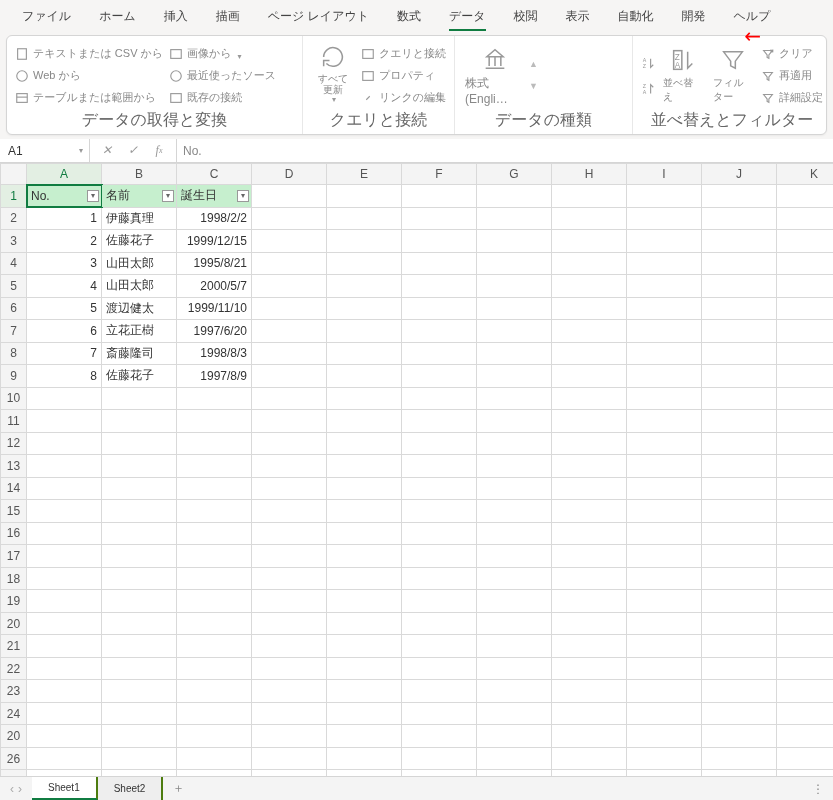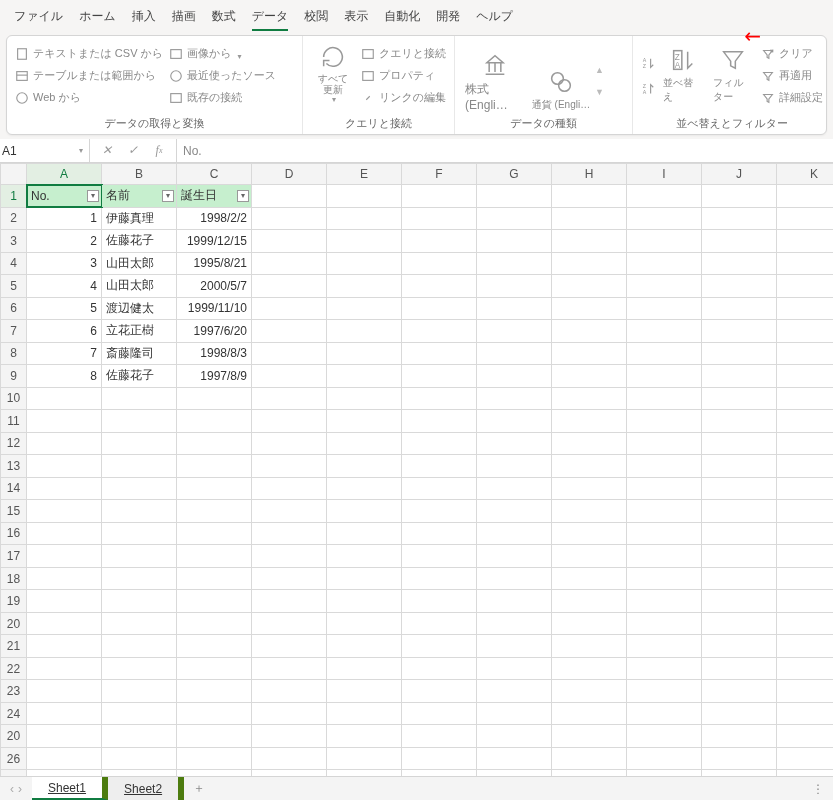--- a/index.html
+++ b/index.html
@@ -8,22 +8,22 @@
       font-size: 12px;
       color: #333;
       background: #f6f5f4;
       width: 833px;
       height: 800px;
       overflow: hidden;
       position: relative;
     }
     .menu-bar {
       display: flex;
-      gap: 0;
-      padding: 4px 6px 0 6px;
+      gap: 12px;
+      padding: 4px 6px 0 14px;
       background: #f6f5f4;
     }
     .menu-item {
       padding: 4px 8px 6px 8px;
       cursor: pointer;
       font-size: 12px;
       color: #444;
       position: relative;
     }
     .menu-item.active {
@@ -51,21 +51,21 @@
       display: flex;
       flex-direction: column;
       justify-content: space-between;
       padding: 4px 8px 3px;
       border-right: 1px solid #e8e8e8;
       position: relative;
     }
     .ribbon-group:last-child { border-right: none; }
     .ribbon-group .group-label {
       text-align: center;
-      font-size: 11px;
+      font-size: 16px;
       color: #666;
       padding-top: 2px;
     }
     .ribbon-content {
       display: flex;
       align-items: flex-start;
       gap: 6px;
       flex: 1;
       color: #888;
     }
@@ -122,21 +122,21 @@
       height: 24px;
       background: #fff;
       border-bottom: 1px solid #d5d5d5;
     }
     .name-box {
       width: 90px;
       border-right: 1px solid #d5d5d5;
       height: 100%;
       display: flex;
       align-items: center;
-      padding: 0 6px 0 2px;
+      padding: 0 6px 0 8px;
       font-size: 12px;
       color: #333;
       justify-content: space-between;
     }
     .name-box::after { content:'▾'; font-size:8px; color:#999; }
     .fx-btn {
       width: 18px;
       height: 18px;
       display: flex;
       align-items: center;
@@ -233,25 +233,24 @@
       align-items: center;
       gap: 4px;
       padding: 0 10px;
       color: #aaa;
     }
     .tab-nav span{cursor:pointer;}
     .sheet-tab {
       padding: 0 16px;
       display: flex;
       align-items:center;
-      border-right: 6px solid #4d7c0f;
+      border-right: 2px solid #4d7c0f;
       background: #eee;
       cursor: pointer;
-      font-size: 12px;
-      text-decoration: underline;
+      font-size: 10px;
     }
     .sheet-tab.active {
       background:#fff;
       border-bottom: 2px solid #107c41;
     }
     .tab-add {
       width: 30px;
       display:flex;
       align-items:center;
       justify-content:center;
@@ -269,20 +268,21 @@
     }
   </style>
 </head>
 <body>
 
 <div class="menu-bar" id="menuBar">
     <div class="menu-item">ファイル</div>
     <div class="menu-item">ホーム</div>
     <div class="menu-item">挿入</div>
     <div class="menu-item">描画</div>
+    <div class="menu-item">ページ レイアウト</div>
     <div class="menu-item">数式</div>
     <div class="menu-item active">データ</div>
     <div class="menu-item">校閲</div>
     <div class="menu-item">表示</div>
     <div class="menu-item">自動化</div>
     <div class="menu-item">開発</div>
     <div class="menu-item">ヘルプ</div>
   </div>
 
 <div class="ribbon">
@@ -290,30 +290,30 @@
     <div class="ribbon-content">
       <div class="small-stack">
         <div class="small-button">
             <svg class="icon" viewBox="0 0 16 16">
               <rect class="icon-generic" x="3" y="2" width="10" height="12"></rect>
             </svg>
             <span>テキストまたは CSV から</span>
           </div>
         <div class="small-button">
             <svg class="icon" viewBox="0 0 16 16">
+              <circle class="icon-generic" cx="8" cy="8" r="6"></circle>
+            </svg>
+            <span>Web から</span>
+          </div>
+        <div class="small-button">
+            <svg class="icon" viewBox="0 0 16 16">
               <rect class="icon-generic" x="2" y="3" width="12" height="10"></rect>
               <line class="icon-generic" x1="2" y1="7" x2="14" y2="7"></line>
             </svg>
             <span>テーブルまたは範囲から</span>
-          </div>
-        <div class="small-button">
-            <svg class="icon" viewBox="0 0 16 16">
-              <circle class="icon-generic" cx="8" cy="8" r="6"></circle>
-            </svg>
-            <span>Web から</span>
           </div>
       </div>
       <div class="small-stack">
         <div class="small-button dd">
             <svg class="icon" viewBox="0 0 16 16">
               <rect class="icon-generic" x="2" y="3" width="12" height="10"></rect>
             </svg>
             <span>画像から</span>
           </div>
         <div class="small-button">
@@ -366,27 +366,20 @@
     <div class="group-label">クエリと接続</div>
   </div>
 
   <div class="ribbon-group" style="flex:0 0 178px">
     <div class="ribbon-content" style="align-items:flex-end;gap:2px">
       <div class="big-button" style="width:64px">
         <svg class="icon" viewBox="0 0 24 24">
             <path class="icon-generic" d="M4 20h16M5 10h14l-7-6zM7 10v8M12 10v8M17 10v8"></path>
           </svg>
         <span style="font-size:12px">株式 (Engli…</span>
-      </div>
-      <div class="big-button" style="width:64px">
-        <svg class="icon" viewBox="0 0 24 24">
-            <circle class="icon-generic" cx="9" cy="9" r="5"></circle>
-            <circle class="icon-generic" cx="15" cy="15" r="5"></circle>
-          </svg>
-        <span style="font-size:10px">通貨 (Engli…</span>
       </div>
       <div class="small-stack" style="justify-content:center;gap:12px">
         <span style="color:#bbb;font-size:9px">▲</span>
         <span style="color:#bbb;font-size:9px">▼</span>
       </div>
     </div>
     <div class="group-label">データの種類</div>
   </div>
 
   <div class="ribbon-group" style="flex:1">

